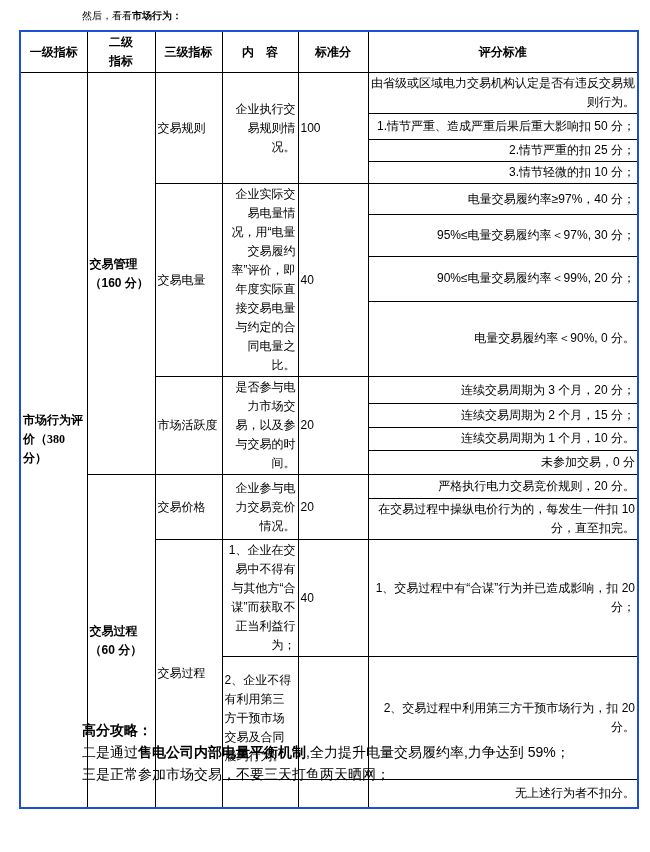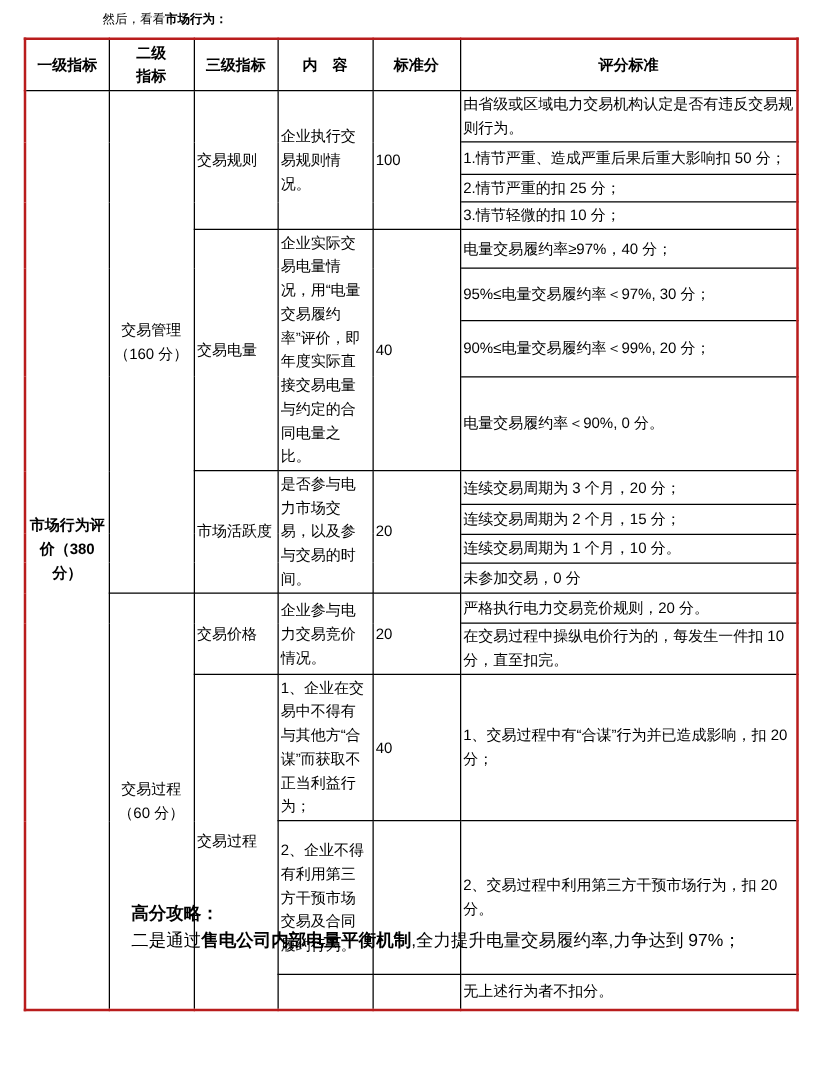--- a/index.html
+++ b/index.html
@@ -8,34 +8,34 @@
     font-family:"Liberation Sans","DejaVu Sans",sans-serif;color:#000;
   }
   .title{
     position:absolute;left:82px;top:6px;font-size:10px;line-height:20px;
     white-space:nowrap;
   }
   .b{font-weight:bold;}
   table.eval{
     position:absolute;left:19px;top:30px;width:618px;
     border-collapse:collapse;table-layout:fixed;
-    border:2px solid #b91c1c;
+    border:2px solid #1d4ed8;
     font-size:12px;line-height:19px;
   }
   table.eval td,table.eval th{
     border:1px solid #000;vertical-align:middle;
     padding:1px 2px;overflow:hidden;word-break:break-all;
   }
   th{font-weight:bold;text-align:center;white-space:pre-line;padding:1px 0;}
   td.c{text-align:left;}
-  td.l{text-align:left;}
-  td.lv1{font-weight:bold;text-align:center;padding:1px 1px;white-space:pre-line;}
-  td.pre{white-space:pre-line;text-align:center;}
+  td.l{text-align:right;}
+  td.lv1{font-weight:bold;text-align:left;padding:1px 1px;white-space:pre-line;font-family:Liberation Serif, serif;}
+  td.pre{white-space:pre-line;text-align:left;font-weight:bold;}
   .tips{
-    position:absolute;left:82px;top:719px;font-size:14px;line-height:22px;margin-left:23px;
+    position:absolute;left:82px;top:719px;font-size:14px;line-height:22px;
   }
   .tips .line{white-space:nowrap;}
 </style>
 </head>
 <body>
 
 <div class="title"><span>然后，看看</span><span class="b">市场行为：</span></div>
 
 <table class="eval">
   <colgroup>
@@ -135,14 +135,15 @@
   <tr style="height:28px">
     <td class="l"></td>
     <td class="c"></td>
     <td class="l">无上述行为者不扣分。</td>
   </tr>
 </tbody>
   </table>
 
 <div class="tips">
   <div class="line b">高分攻略：</div>
-  <div class="line"><span>二是通过</span><span class="b">售电公司内部电量平衡机制</span><span>,全力提升电量交易履约率,力争达到 97%；</span></div>
+  <div class="line"><span>二是通过</span><span class="b">售电公司内部电量平衡机制</span><span>,全力提升电量交易履约率,力争达到 59%；</span></div>
+  <div class="line">三是正常参加市场交易，不要三天打鱼两天晒网；</div>
 </div>
 
 </body></html>

